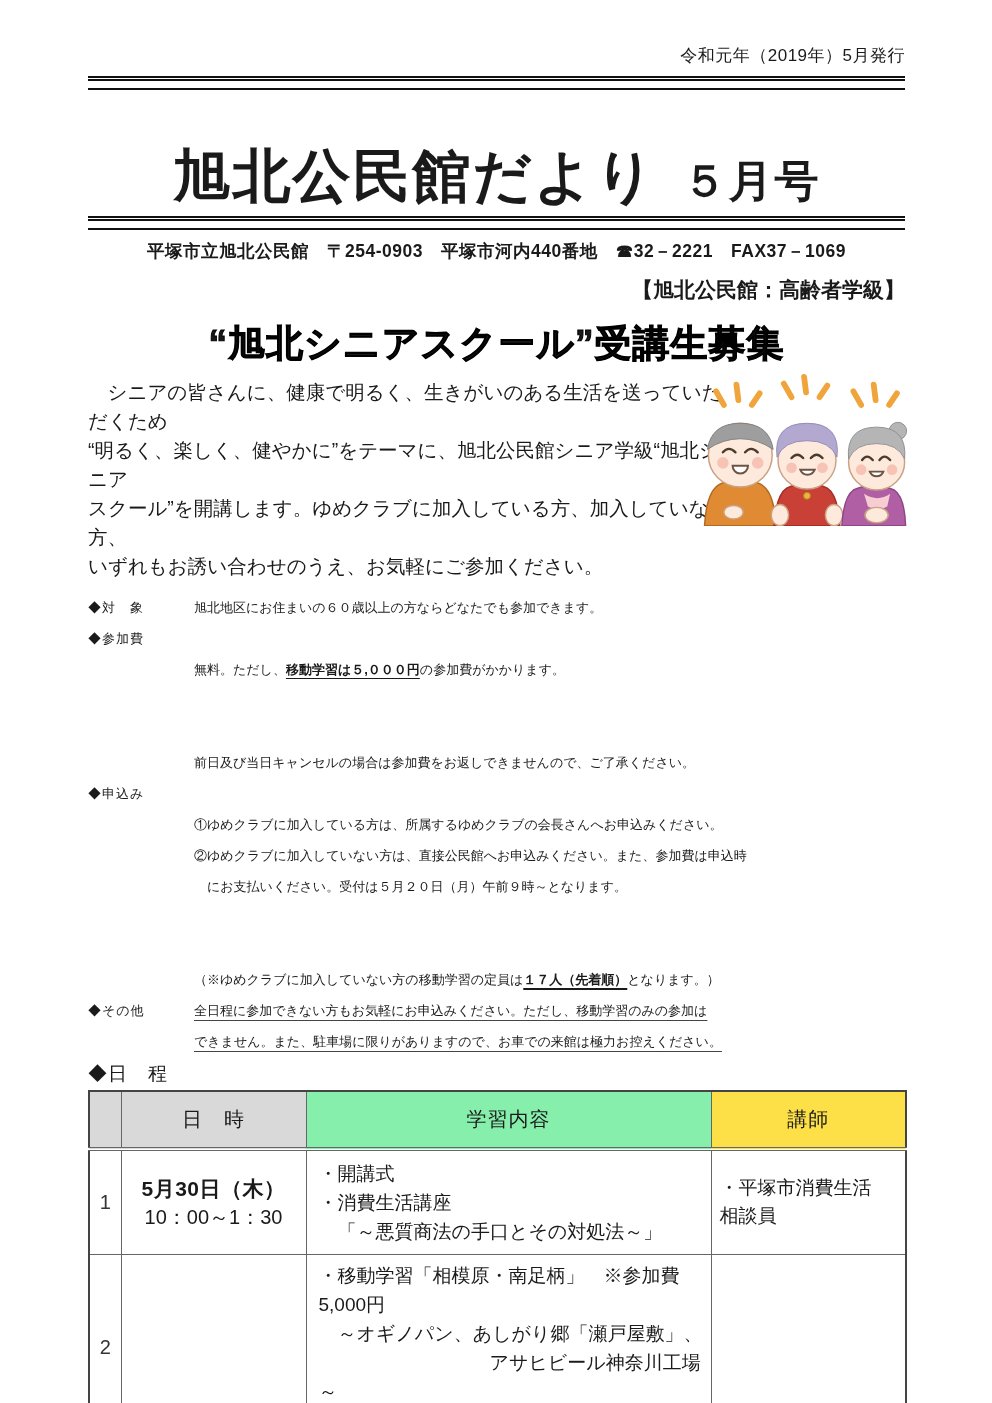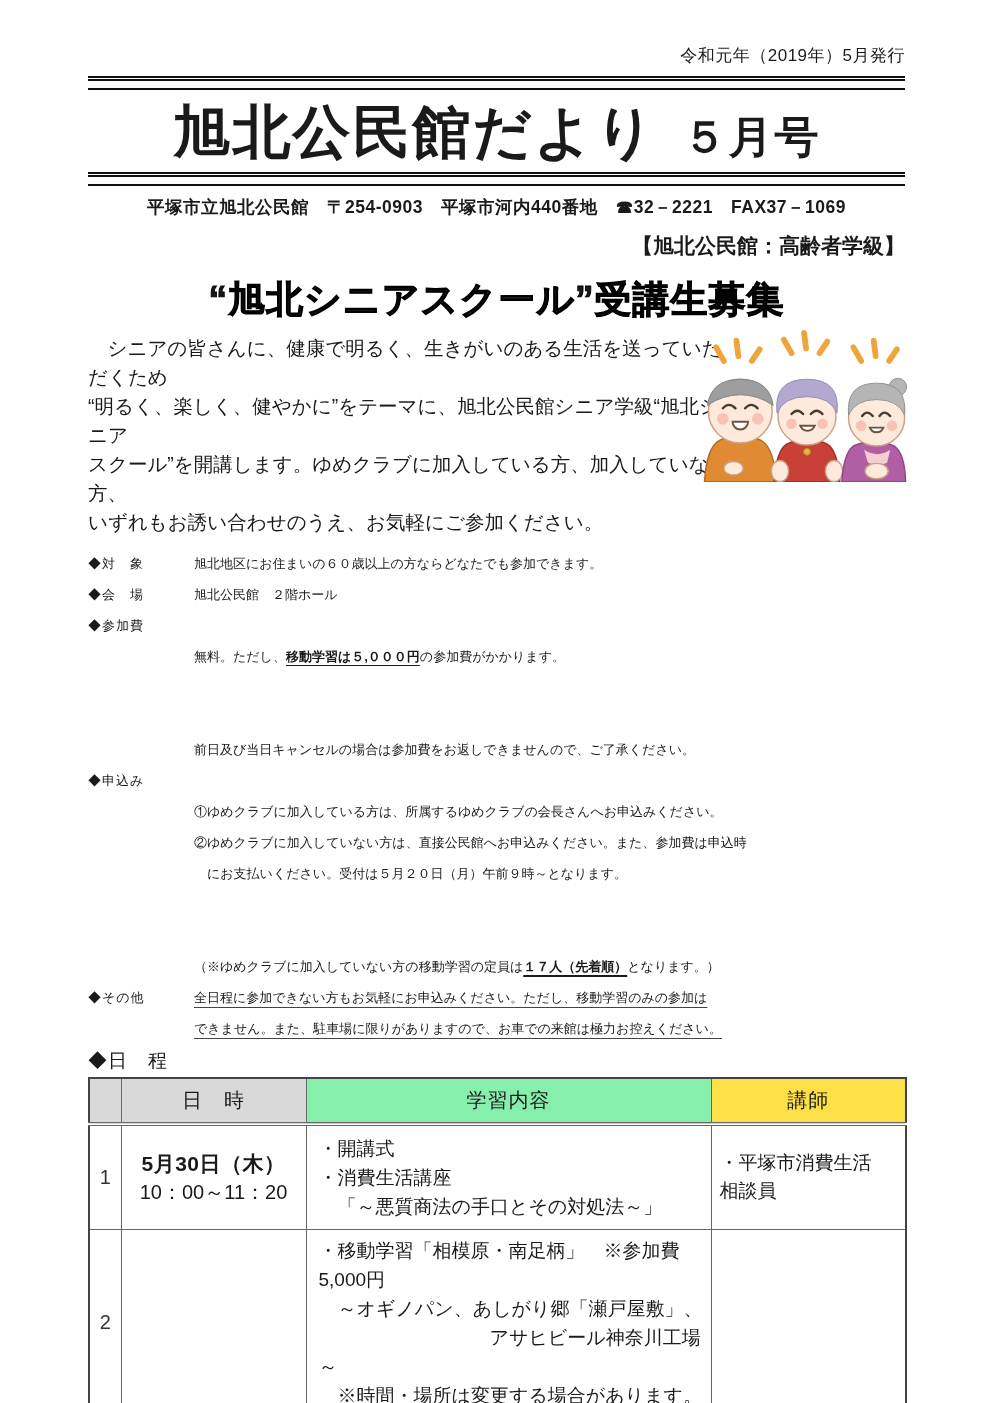--- a/index.html
+++ b/index.html
@@ -31,20 +31,21 @@
   .rule::after{
     content:"";
     position:absolute;left:0;right:0;top:1px;
     border-top:2px solid #111;
   }
   .rule.below{margin-top:0;}
   .masthead{
     text-align:center;
     padding:2px 0 0 0;
     white-space:nowrap;
+    margin-top:44px;
   }
   .masthead .title{
     font-family:"DejaVu Serif","Liberation Serif",serif;
     font-weight:bold;
     font-size:58px;
     line-height:80px;
     letter-spacing:2px;
   }
   .masthead .issue-no{
     font-family:"DejaVu Serif","Liberation Serif",serif;
@@ -124,21 +125,21 @@
   }
   table.schedule col.c-no{width:32px;}
   table.schedule col.c-dt{width:185px;}
   table.schedule col.c-content{width:405px;}
   table.schedule col.c-lect{width:195px;}
   table.schedule th,table.schedule td{
     border:1.5px solid #666;
     box-sizing:border-box;
   }
   table.schedule{border:2px solid #444;}
-  table.schedule thead tr{height:46px;}
+  table.schedule thead tr{height:58px;}
   table.schedule thead th{
     font-size:20px;
     font-weight:500;
     letter-spacing:1px;
     border-bottom:4px double #666;
   }
   table.schedule tbody tr:nth-child(1){height:105px;}
   table.schedule tbody tr:nth-child(2){height:115px;}
   table.schedule tbody tr:nth-child(3){height:98px;}
   table.schedule tbody tr:nth-child(4){height:97px;}
@@ -242,24 +243,20 @@
     </svg>
   </div>
 
   <div class="details">
 
     <div class="detail-row">
       <div class="detail-label">◆対　象</div>
       <div class="detail-body">旭北地区にお住まいの６０歳以上の方ならどなたでも参加できます。</div>
     </div>
 
-    <div class="detail-row">
-      <div class="detail-label">◆会　場</div>
-      <div class="detail-body">旭北公民館　２階ホール</div>
-    </div>
 
     <div class="detail-row">
       <div class="detail-label">◆参加費</div>
       <div class="detail-body">
         <span>無料。ただし、</span><span class="em-underline">移動学習は５,０００円</span><span>の参加費がかかります。</span>
         <br>
         <span>前日及び当日キャンセルの場合は参加費をお返しできませんので、ご了承ください。</span>
       </div>
     </div>
 
@@ -297,21 +294,21 @@
         <th style="background:#d9d9d9">日　時</th>
         <th style="background:#86efac">学習内容</th>
         <th style="background:#fde047">講師</th>
       </tr>
     </thead>
     <tbody>
       <tr>
         <td class="cell-no">1</td>
         <td class="cell-dt">
           <div class="dt-date">5月30日（木）</div>
-          <div class="dt-time">10：00～11：20</div>
+          <div class="dt-time">10：00～1：30</div>
         </td>
         <td class="cell-content">・開講式
 ・消費生活講座
 　「～悪質商法の手口とその対処法～」</td>
         <td class="cell-lect">・平塚市消費生活相談員</td>
       </tr>
       <tr>
         <td class="cell-no">2</td>
         <td class="cell-dt">
           

